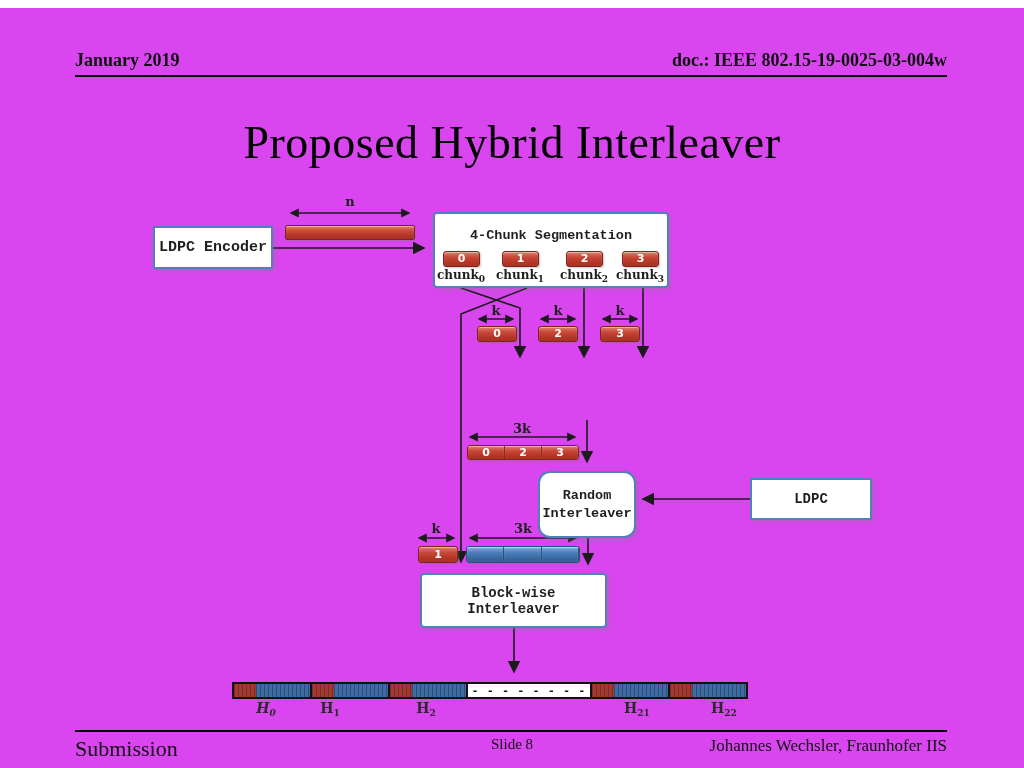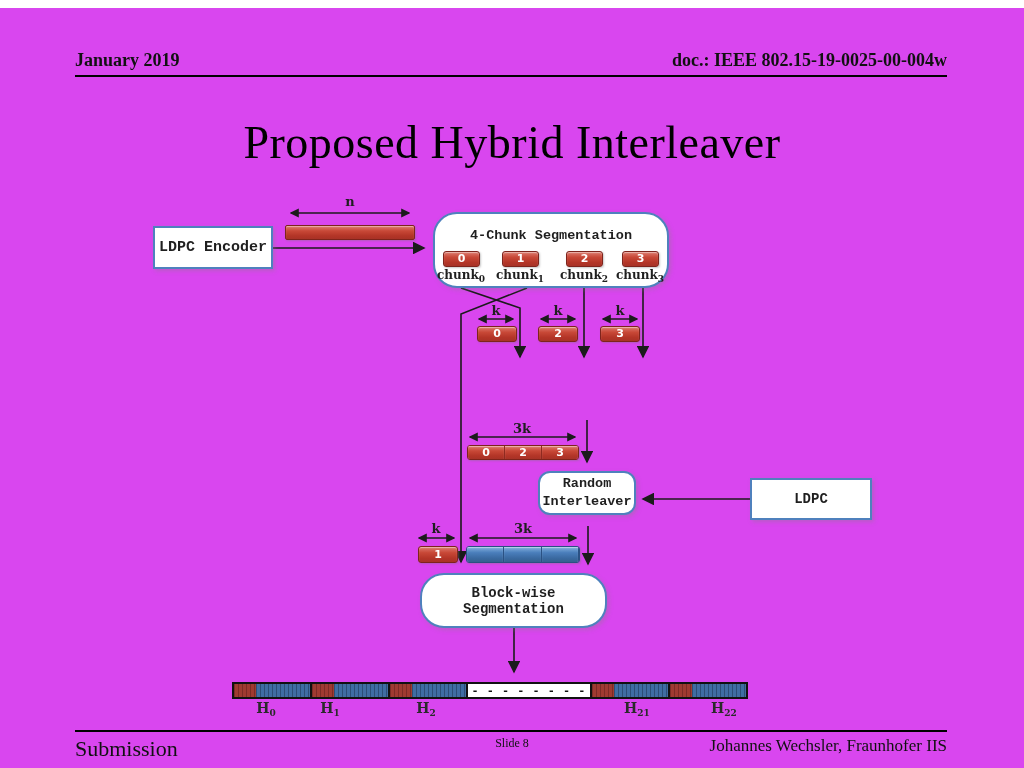--- a/index.html
+++ b/index.html
@@ -7,34 +7,34 @@
   .slide {
     position:relative; width:1024px; height:768px; background:#d946ef;
     font-family:"Liberation Serif", serif; color:#111; overflow:hidden;margin-top:8px;
   }
   
   .hdr-date { position:absolute; left:75px; top:42px; font-size:18px; font-weight:bold; }
   .hdr-doc  { position:absolute; right:77px; top:42px; font-size:18px; font-weight:bold; }
   .hdr-rule { position:absolute; left:75px; top:67px; width:872px; height:2px; background:#000; }
   .ftr-rule { position:absolute; left:75px; top:722px; width:872px; height:2px; background:#000; }
   .ftr-left   { position:absolute; left:75px; top:728px; font-size:22px; }
-  .ftr-center { position:absolute; left:0; top:728px; width:1024px; text-align:center; font-size:12px; }
+  .ftr-center { position:absolute; left:0; top:728px; width:1024px; text-align:center; font-size:15px; }
   .ftr-right  { position:absolute; right:77px; top:728px; font-size:17px; }
   .slide-title {
     position:absolute; left:0; top:108px; width:1024px; text-align:center;
     font-size:46px; font-weight:normal; color:#000; letter-spacing:0.5px;
   }
   
   .dg { font-family:Liberation Mono, monospace; font-weight:bold; color:#1f1f1f; }
   .box {
     position:absolute; background:#fff; border:2px solid #4f81bd;
     display:flex; align-items:center; justify-content:center; text-align:center;
     box-shadow:2px 2px 4px rgba(130,130,130,0.35);
   }
-  .rounded { border-radius:24px; border-width:2.5px; }
+  .rounded { border-radius:4px; border-width:2.5px; }
   .dimlabel { position:absolute; transform:translateX(-50%); font-size:13px; font-weight:bold;
               font-family:"DejaVu Serif", serif; color:#1f1f1f; white-space:nowrap; }
   .chunk {
     position:absolute; height:16px; border-radius:3px; border:1px solid #7e241c;
     background:linear-gradient(180deg,#dd7b6e 0%,#c84837 38%,#b33527 75%,#a83226 100%);
     box-shadow:inset 0 1px 1px rgba(255,255,255,.45), 1px 1px 2px rgba(120,120,120,.4);
     color:#fff; font-size:11px; font-weight:bold; text-align:center; line-height:14px;
     font-family:"DejaVu Sans", sans-serif;
   }
   .bar-red {
@@ -73,21 +73,21 @@
   .hlabel { position:absolute; transform:translateX(-50%); top:692px; font-size:14px; font-weight:bold;
             font-family:"DejaVu Serif", serif; color:#2a2a2a; }
   svg.wires { position:absolute; left:0; top:0; pointer-events:none; }
 </style>
 </head>
 <body>
 
 <div class="slide">
 
   <div class="hdr-date">January 2019</div>
-  <div class="hdr-doc">doc.: IEEE 802.15-19-0025-00-004w</div>
+  <div class="hdr-doc">doc.: IEEE 802.15-19-0025-03-004w</div>
   <div class="hdr-rule"></div>
 
   <div class="slide-title">Proposed Hybrid Interleaver</div>
 
   <svg class="wires" width="1024" height="768">
     <defs>
       <marker id="arr" markerWidth="8" markerHeight="8" refX="7" refY="4" orient="auto-start-reverse">
         <path d="M0,0 L8,4 L0,8 z" fill="#1b1b1b"></path>
       </marker>
       <marker id="arrs" markerWidth="7" markerHeight="7" refX="6" refY="3.5" orient="auto-start-reverse">
@@ -147,38 +147,38 @@
   <div class="chunk" style="left:600px;top:318px;width:40px;">3</div>
 
 
   <div class="dimlabel" style="left:522px;top:413px;">3k</div>
   <div class="segbar" style="left:467px;top:437px;width:112px;height:15px;">
     <div class="segcell">0</div>
     <div class="segcell">2</div>
     <div class="segcell">3</div>
   </div>
 
-  <div class="box dg" style="left:538px;top:463px;width:98px;height:44px;border-radius:12px;border-width:2.5px;font-size:13.5px;line-height:1.3;">
+  <div class="box dg" style="left:538px;top:463px;width:98px;height:67px;border-radius:12px;border-width:2.5px;font-size:13.5px;line-height:1.3;">
     <div>
       <div>Random</div>
       <div>Interleaver</div>
     </div>
   </div>
   <div class="box dg" style="left:750px;top:470px;width:122px;height:42px;font-size:14px;">LDPC</div>
 
   <div class="dimlabel" style="left:436px;top:513px;">k</div>
   <div class="dimlabel" style="left:523px;top:513px;">3k</div>
   <div class="chunk" style="left:418px;top:538px;width:40px;height:17px;line-height:15px;">1</div>
   <div class="segbar blue" style="left:466px;top:538px;width:114px;height:17px;">
     <div class="segcell blue"></div>
     <div class="segcell blue"></div>
     <div class="segcell blue"></div>
   </div>
 
-  <div class="box rounded dg" style="left:420px;top:565px;width:187px;height:55px;font-size:14px;">Block-wise Segmentation</div>
+  <div class="box rounded dg" style="left:420px;top:565px;width:187px;height:55px;font-size:14px;">Block-wise Interleaver</div>
 
   <div class="obar">
     <div class="oseg" style="width:78px;">
       <div class="ored"></div>
       <div class="oblue"></div>
     </div>
     <div class="oseg" style="width:78px;">
       <div class="ored"></div>
       <div class="oblue"></div>
     </div>
@@ -191,21 +191,21 @@
     </div>
     <div class="oseg" style="width:78px;">
       <div class="ored"></div>
       <div class="oblue"></div>
     </div>
     <div class="oseg" style="width:76px;">
       <div class="ored"></div>
       <div class="oblue"></div>
     </div>
   </div>
-  <div class="hlabel" style="left:266px;">
+  <div class="hlabel" style="left:266px;font-style:italic;">
     <span>H</span><sub>0</sub></div>
   <div class="hlabel" style="left:330px;">
     <span>H</span><sub>1</sub></div>
   <div class="hlabel" style="left:426px;">
     <span>H</span><sub>2</sub></div>
   <div class="hlabel" style="left:637px;">
     <span>H</span><sub>21</sub></div>
   <div class="hlabel" style="left:724px;">
     <span>H</span><sub>22</sub></div>
 

